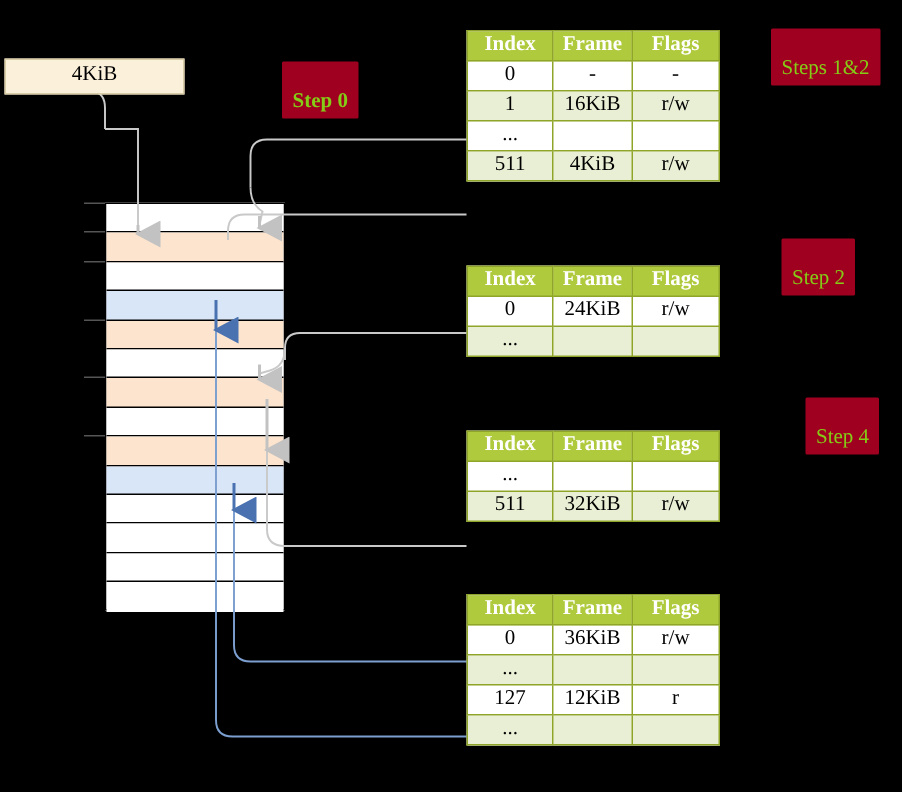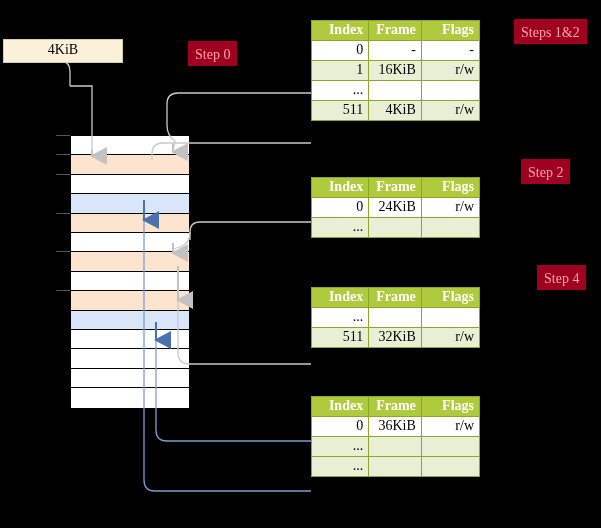--- a/index.html
+++ b/index.html
@@ -2,35 +2,35 @@
 <html><head>
 <meta charset="utf-8">
 <style>
   html,body{margin:0;padding:0;background:#000;}
   body{width:601px;height:528px;position:relative;overflow:hidden;
        font-family:"Liberation Serif","DejaVu Serif",serif;}
 
   .stage{position:absolute;left:0;top:0;width:601px;height:528px;}
 
   
-  .badge{position:absolute;background:#A00020;color:#fca5a5;
+  .badge{position:absolute;background:#A00020;color:#84cc16;
          font-family:"Liberation Serif","DejaVu Serif",serif;
-         font-size:14px;line-height:18px;padding:5px 7px 2px 7px;
+         font-size:14px;line-height:18px;padding:18px 7px 2px 7px;
          white-space:nowrap;border-radius:1px;}
 
   
   .kbox{position:absolute;background:#FBF0DA;border:1px solid #D9CDA8;
         color:#000;font-size:14px;text-align:center;
         line-height:20px;}
 
   
   .ptable{position:absolute;border-collapse:collapse;
           background:#FFFFFF;font-size:14px;}
   .ptable td,.ptable th{border:1px solid #8FA52A;
-          padding:1px 5px 2px 5px;text-align:right;
+          padding:1px 5px 2px 5px;text-align:center;
           font-weight:normal;color:#000;height:18px;
           vertical-align:middle;box-sizing:border-box;}
   .ptable th{background:#AFCA3C;color:#FFFFFF;font-weight:bold;
              border-color:#8FA52A;}
   .ptable tr.alt td{background:#E9EFD4;}
   .ptable tr.plain td{background:#FFFFFF;}
   .ptable td.hl{background:#F7F5A8;}
   .col-index{width:55px;}
   .col-frame{width:36px;}
   .col-flags{width:56px;}
@@ -113,21 +113,21 @@
     <g>
       <path d="M311,491 L155,491 Q144,491 144,480 L144,220" stroke="#7C9FD0" stroke-width="1.3" fill="none"></path>
       <path d="M144,220 L144,200" stroke="#4A72B0" stroke-width="2" fill="none" marker-end="url(#ab)" transform="rotate(180 144 210)"></path>
     </g>
   </svg>
 
   <div class="kbox" id="kbox" style="left: 3px; top: 39px; width: 118px; height: 22px;">
     <span>4KiB</span>
   </div>
 
-  <div class="badge" id="badge0" style="left: 188px; top: 41px;">Step 0</div>
+  <div class="badge" id="badge0" style="left: 188px; top: 41px; font-weight: bold;">Step 0</div>
   <div class="badge" id="badge1" style="left: 514px; top: 19px;">Steps 1&amp;2</div>
   <div class="badge" id="badge2" style="left: 521px; top: 159px;">Step 2</div>
   <div class="badge" id="badge3" style="left: 537px; top: 265px;">Step 4</div>
 
   <div id="tables-host">
       <table class="ptable" style="left: 311px; top: 20px; width: 169px;">
         <thead>
           <tr>
             <th class="col-index">Index</th>
             <th class="col-frame">Frame</th>
@@ -210,20 +210,25 @@
         <tbody>
           <tr class="plain">
             <td class="col-index">0</td>
             <td class="col-frame">36KiB</td>
             <td class="col-flags">r/w</td>
           </tr>
           <tr class="alt">
             <td class="col-index">...</td>
             <td class="col-frame"></td>
             <td class="col-flags"></td>
+          </tr>
+          <tr class="plain">
+            <td class="col-index">127</td>
+            <td class="col-frame">12KiB</td>
+            <td class="col-flags">r</td>
           </tr>
           <tr class="alt">
             <td class="col-index">...</td>
             <td class="col-frame"></td>
             <td class="col-flags"></td>
           </tr>
         </tbody>
       </table>
     </div>
 

